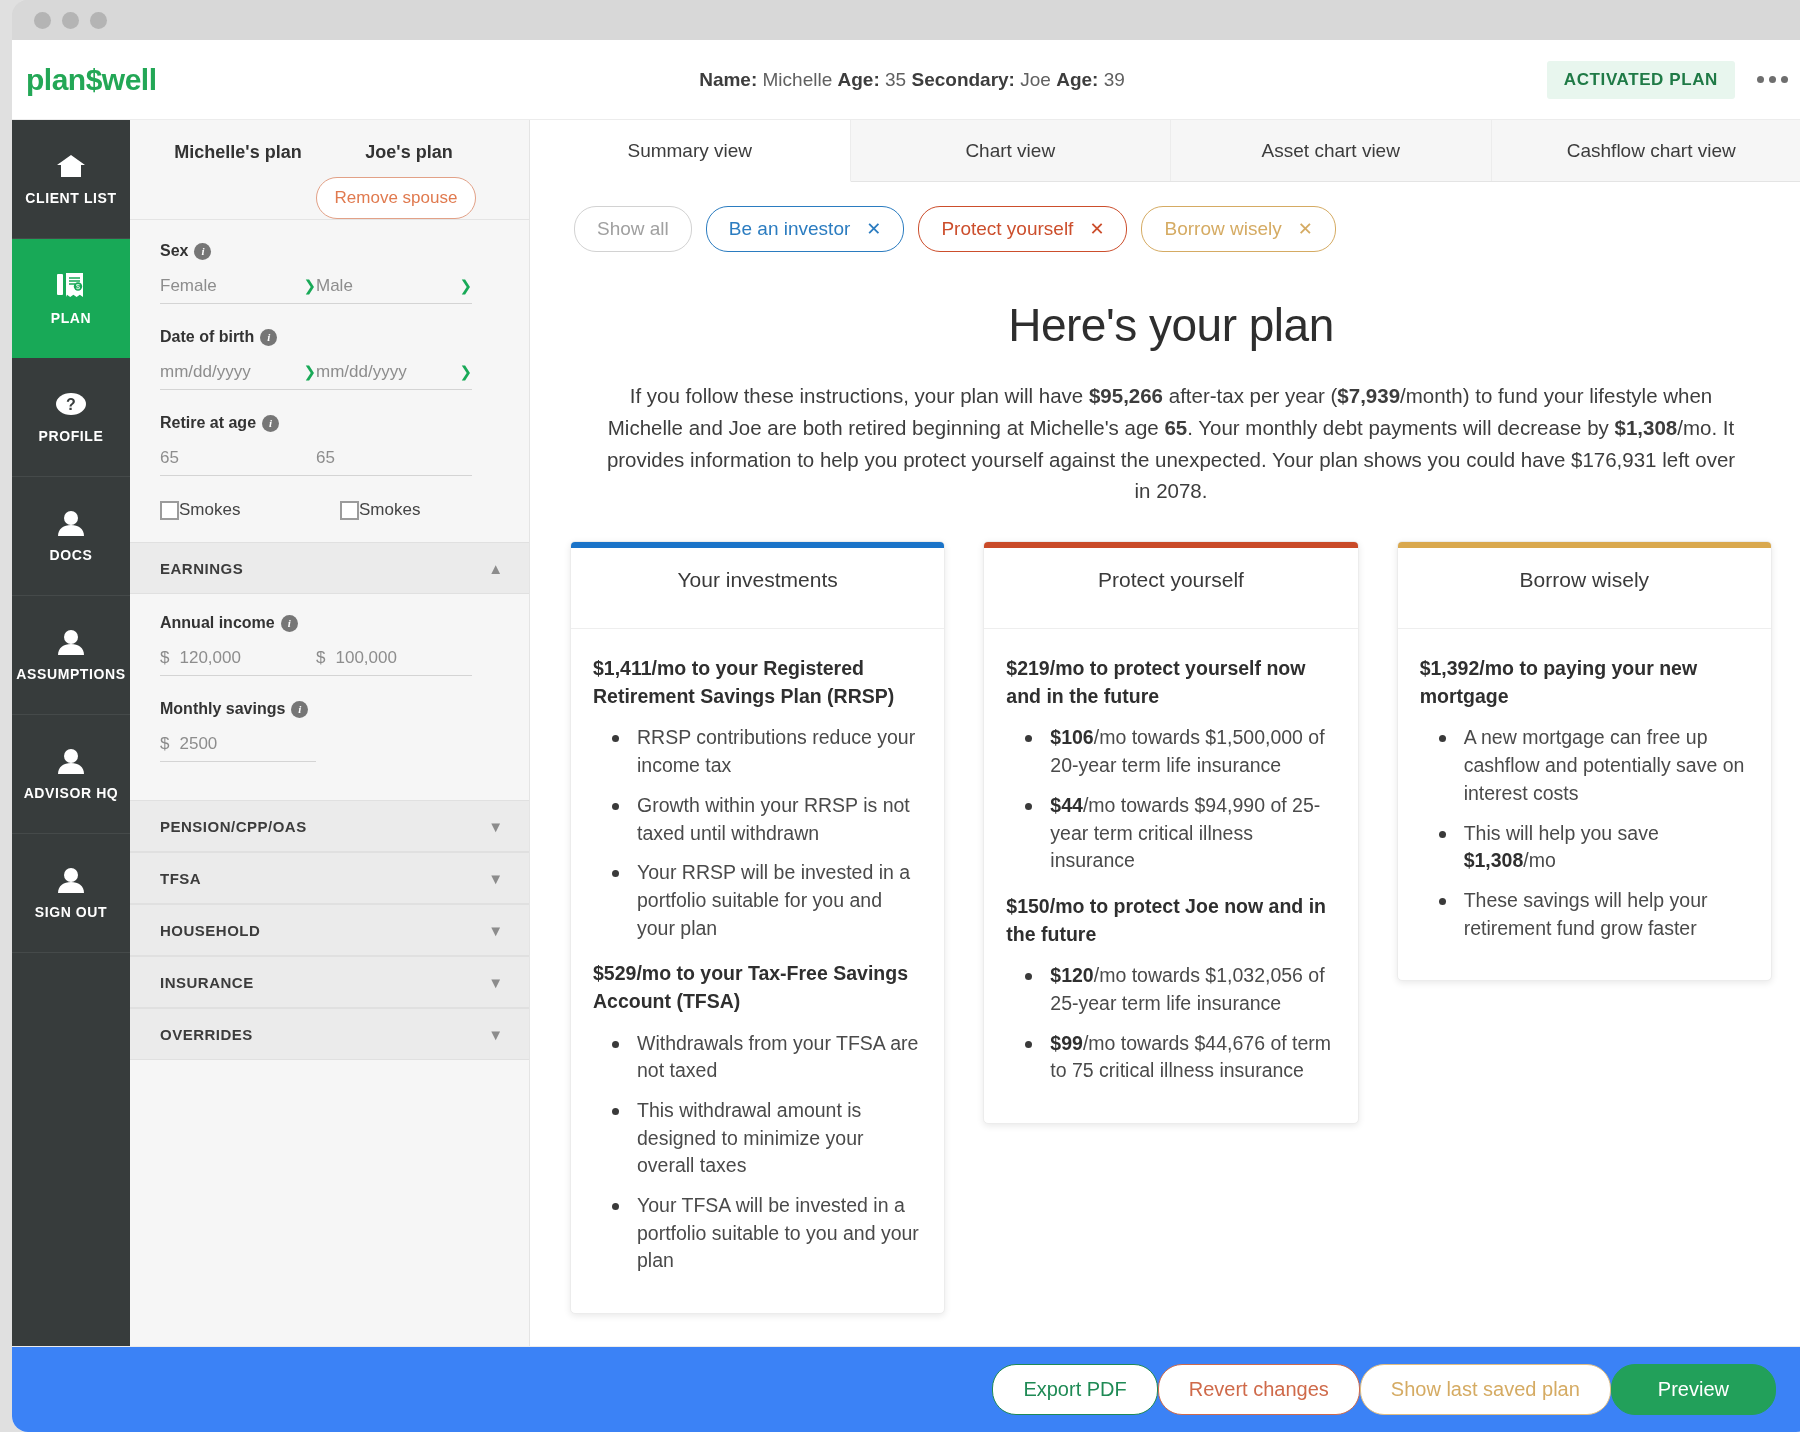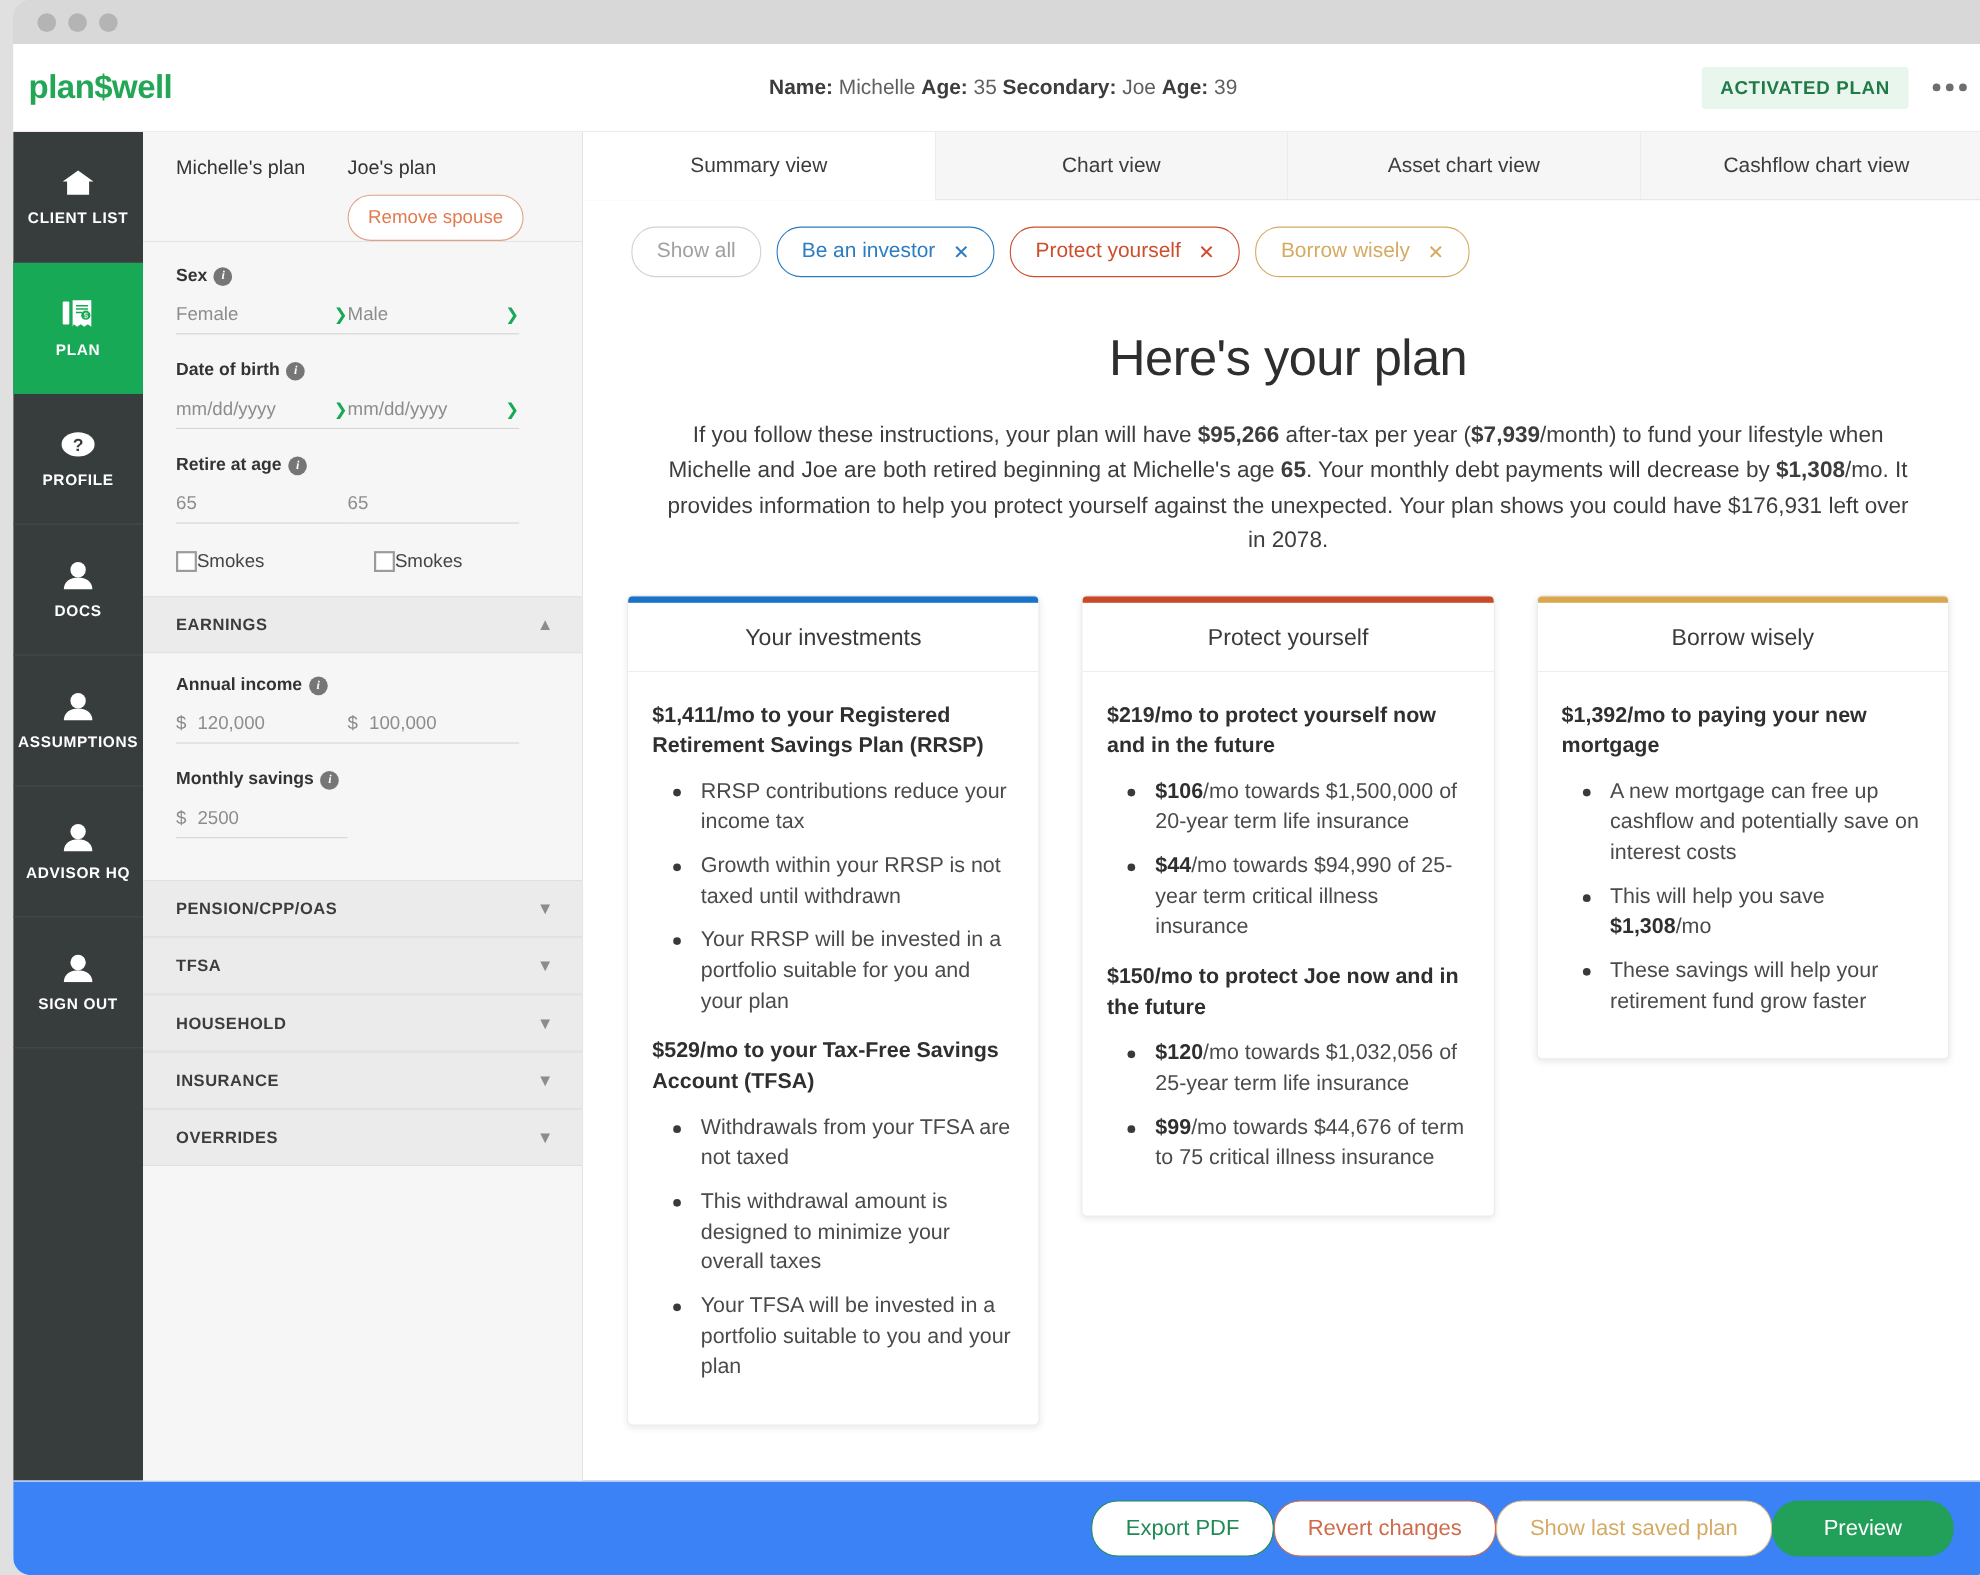--- a/index.html
+++ b/index.html
@@ -108,21 +108,21 @@
     position: relative;
   }
   .panelhead {
     height: 100px;
     display: flex; align-items: flex-start;
     padding: 22px 0 0 0;
     border-bottom: 1px solid #e4e4e4;
   }
   .colA { width: 186px; padding-left: 30px; }
   .colB { width: 186px; }
-  .planlabel { font-size: 18px; font-weight: normal; color: #333; }
+  .planlabel { font-size: 18px; font-weight: bold; color: #333; text-align: center; }
   .removespouse {
     margin-top: 14px;
     border: 1px solid #e2a187;
     color: #e07a4f;
     background: #fff;
     border-radius: 22px;
     padding: 10px 0;
     width: 160px;
     font-size: 17px;
     font-family: inherit;
@@ -232,21 +232,21 @@
     border: 1px solid #ececec;
     border-radius: 5px;
     box-shadow: 0 2px 7px rgba(0,0,0,0.09);
     overflow: hidden;
   }
   .cardtop { height: 6px; }
   .cardhead {
     text-align: center;
     font-size: 21px;
     color: #3a3a3a;
-    padding: 20px 0 18px;
+    padding: 20px 0 36px;
     border-bottom: 1px solid #eeeeee;
   }
   .cardbody { padding: 26px 22px 26px 22px; }
   .blockhead {
     font-size: 19.5px; font-weight: bold; color: #2f2f2f;
     line-height: 1.42; margin-bottom: 14px;
   }
   .blockhead.second { margin-top: 18px; }
   ul.bullets { list-style: none; margin: 0 0 0 16px; }
   ul.bullets li {

